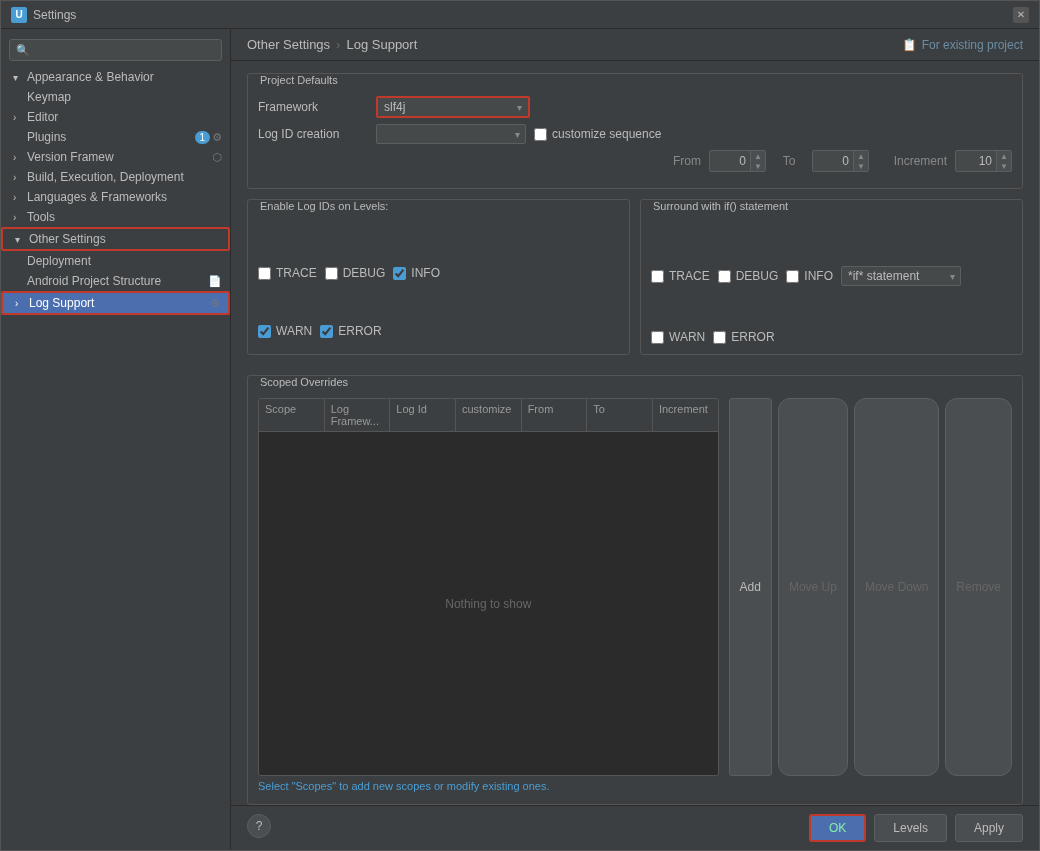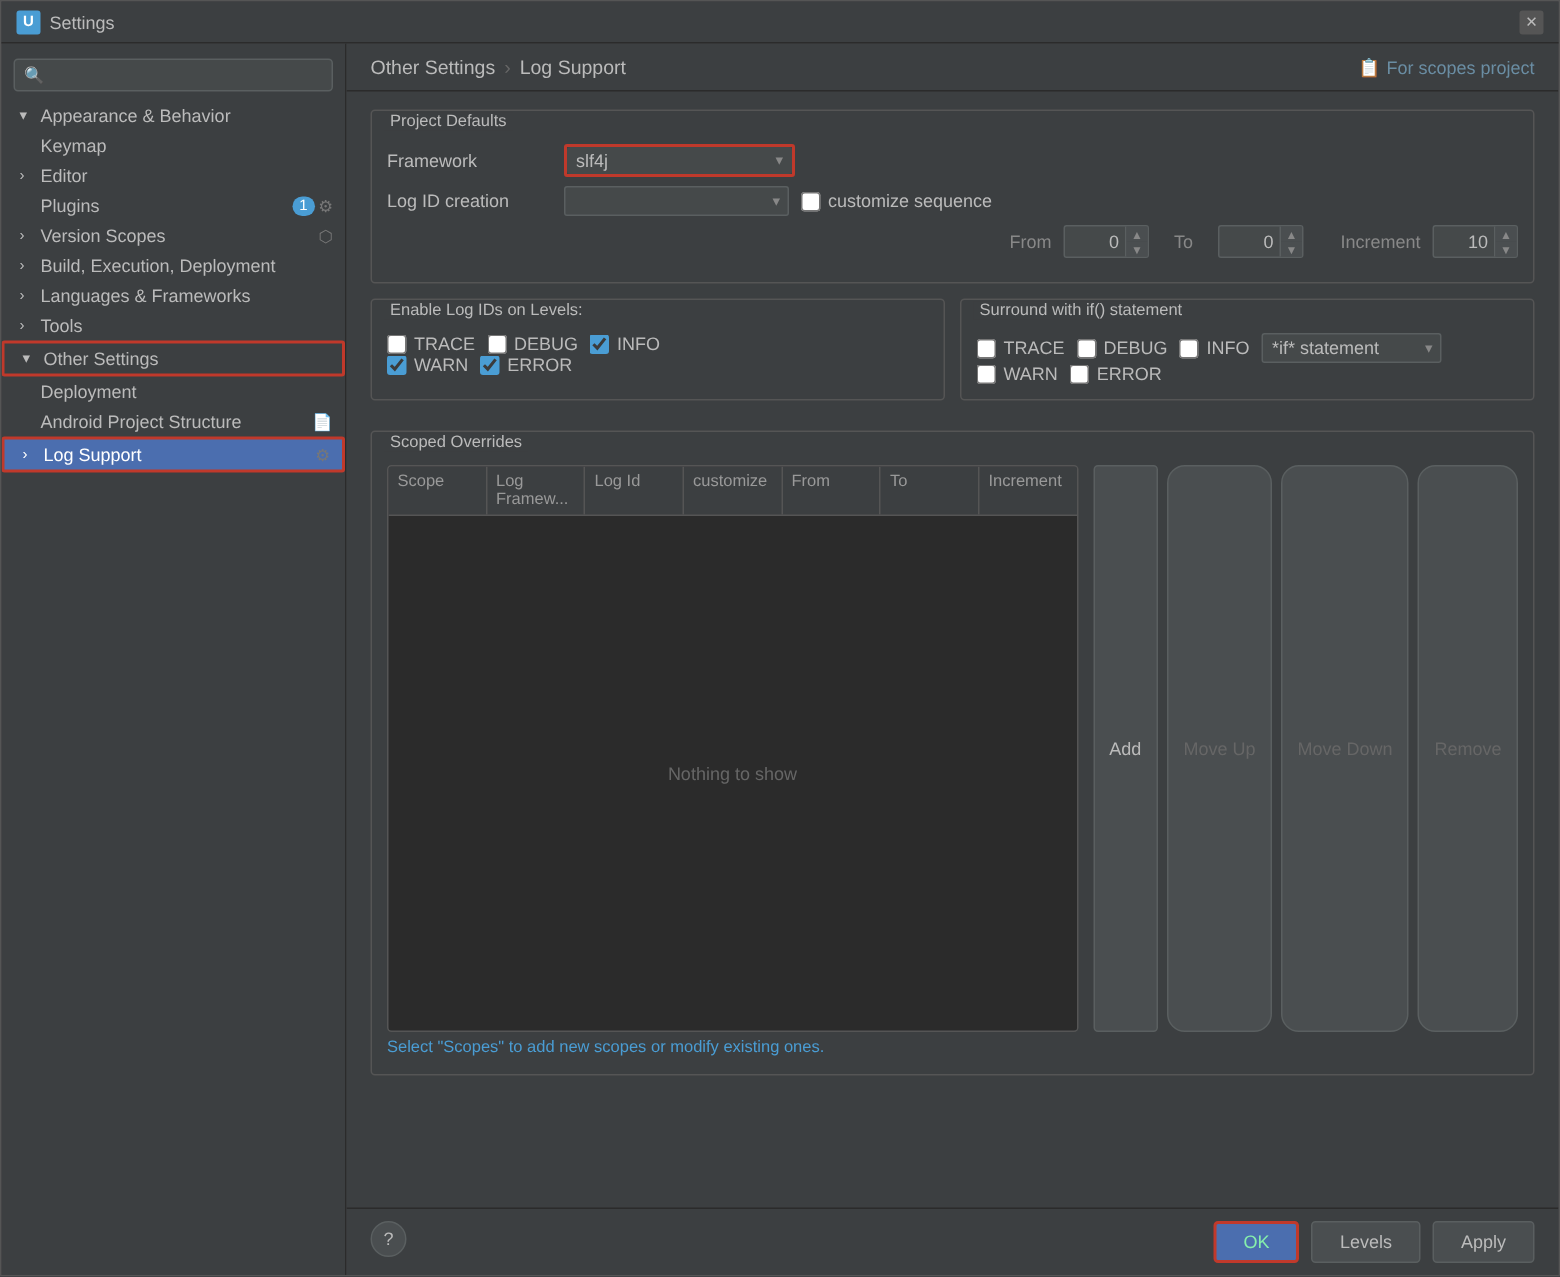--- a/index.html
+++ b/index.html
@@ -292,20 +292,21 @@
       gap: 10px;
       margin-bottom: 10px;
     }
     .two-col-sections .section {
       flex: 1;
     }
     .checkbox-row {
       display: flex;
       align-items: center;
       gap: 8px;
+      margin-top: 44px;
     }
     .scoped-area {
       display: flex;
       gap: 10px;
       flex: 1;
     }
     .table-wrapper {
       flex: 1;
       border: 1px solid #555;
       border-radius: 3px;
@@ -437,21 +438,21 @@
         <span class="item-label">Editor</span>
       </div>
       <div class="nav-item">
         <span class="arrow"></span>
         <span class="item-label">Plugins</span>
         <span class="badge">1</span>
         <span class="settings-icon">⚙</span>
       </div>
       <div class="nav-item">
         <span class="arrow">›</span>
-        <span class="item-label">Version Scopes</span>
+        <span class="item-label">Version Framew</span>
         <span class="settings-icon">⬡</span>
       </div>
       <div class="nav-item">
         <span class="arrow">›</span>
         <span class="item-label">Build, Execution, Deployment</span>
       </div>
       <div class="nav-item">
         <span class="arrow">›</span>
         <span class="item-label">Languages &amp; Frameworks</span>
       </div>
@@ -480,21 +481,21 @@
     </div>
 
     <div class="right-panel">
 
       <div class="breadcrumb-bar">
         <span>Other Settings</span>
         <span class="breadcrumb-sep">›</span>
         <span class="breadcrumb-current">Log Support</span>
         <div class="for-project">
           <span>📋</span>
-          <span>For scopes project</span>
+          <span>For existing project</span>
         </div>
       </div>
 
       <div class="panel-content">
 
         <div class="section">
           <div class="section-header-row">
             <span class="section-title">Project Defaults</span>
           </div>
           <div class="section-body">

